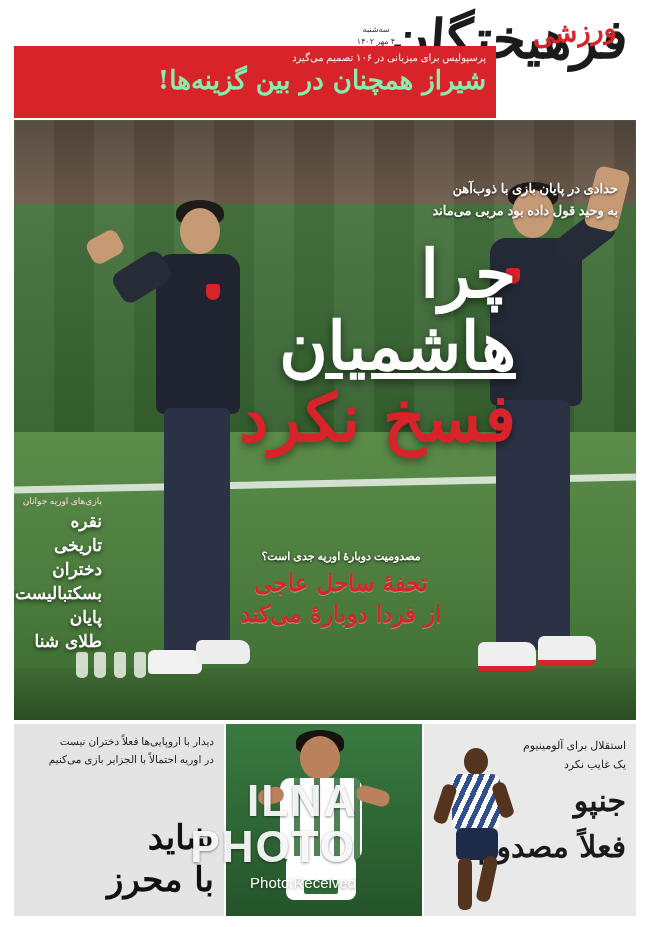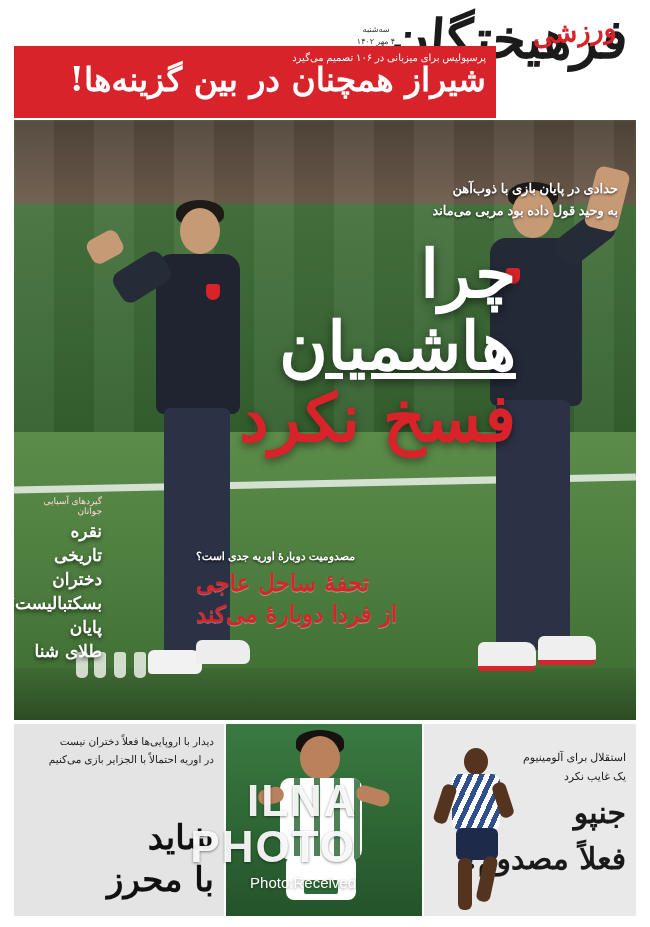--- a/index.html
+++ b/index.html
@@ -90,24 +90,24 @@
     line-height: 13px;
     color: #fff;
     white-space: nowrap;
   }
   .top-banner .headline {
     position: absolute;
     right: 10px;
     top: 18px;
     font-family: "DejaVu Serif", serif;
     font-weight: bold;
-    font-size: 33px;
+    font-size: 26px;
     line-height: 32px;
     white-space: nowrap;
-    color: #ffffff;
+    color: #86efac;
   }
 
   
   .main-photo {
     position: absolute;
     left: 14px;
     top: 120px;
     width: 622px;
     height: 600px;
     overflow: hidden;
@@ -286,21 +286,21 @@
     color: #ffffff;
     text-shadow: 0 2px 4px rgba(0,0,0,0.6);
   }
 
   
   .sahel {
     position: absolute;
     right: 150px;
     top: 430px;
     width: 290px;
-    text-align: left;
+    text-align: center;
   }
   .sahel .q {
     font-size: 11px;
     color: #ffffff;
     font-weight: bold;
     text-shadow: 0 1px 3px rgba(0,0,0,0.8);
     margin-bottom: 4px;
   }
   .sahel .hl {
     font-family: "DejaVu Serif", serif;
@@ -327,21 +327,21 @@
     background: #efefef;
   }
   #panel-right { right: 0; width: 212px; background: #e9e9e9; }
   #panel-mid   { right: 214px; width: 196px; background: #2f6b38; }
   #panel-left  { left: 0; width: 210px; background: #e4e4e4; }
 
   
   #panel-right .txt {
     position: absolute;
     right: 10px;
-    top: 24px;
+    top: 12px;
     text-align: right;
   }
   #panel-right .small {
     font-size: 11px;
     line-height: 19px;
     color: #1d1d1d;
   }
   #panel-right .hl {
     margin-top: 8px;
     font-family: "DejaVu Serif", serif;
@@ -495,21 +495,21 @@
       <div>به وحید قول داده بود مربی می‌ماند</div>
     </div>
 
     <div class="big-head">
       <div class="l1">چرا</div>
       <div class="l2">هاشمیان</div>
       <div class="l3">فسخ نکرد</div>
     </div>
 
     <div class="side-list">
-      <div class="tag">گیرد‌های آسیایی جوانان</div>
+      <div class="tag">بازی‌های اوریه جوانان</div>
       <div class="line">نقره تاریخی</div>
       <div class="line">دختران</div>
       <div class="line">بسکتبالیست؛</div>
       <div class="line">پایان</div>
       <div class="line">طلای شنا</div>
     </div>
 
     <div class="sahel">
       <div class="q">مصدومیت دوبارۀ اوریه جدی است؟</div>
       <div class="hl">تحفۀ ساحل عاجی</div>

